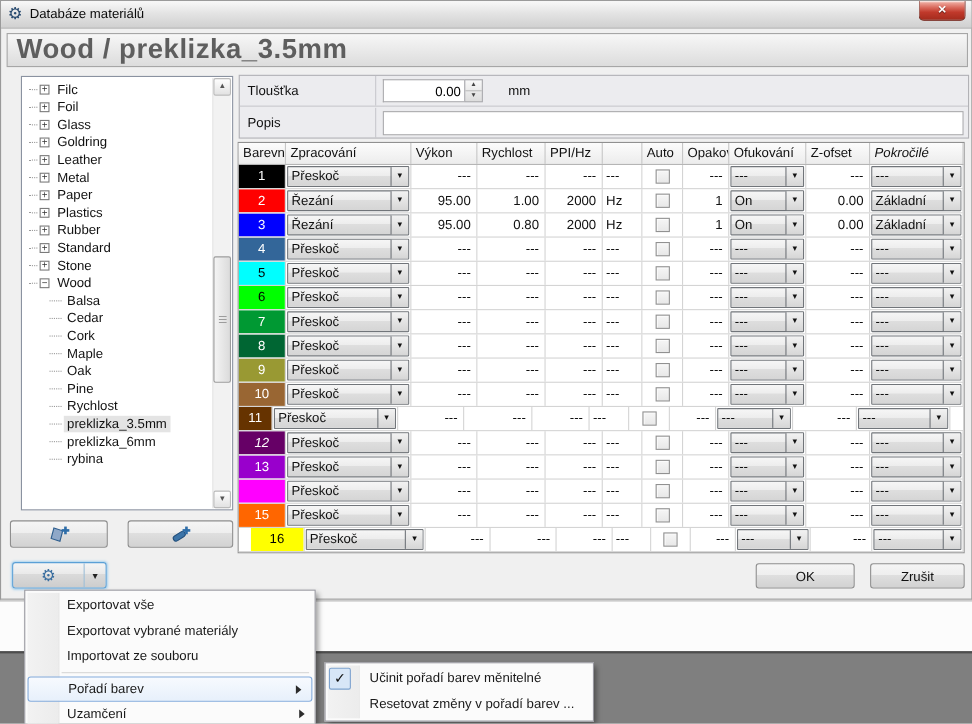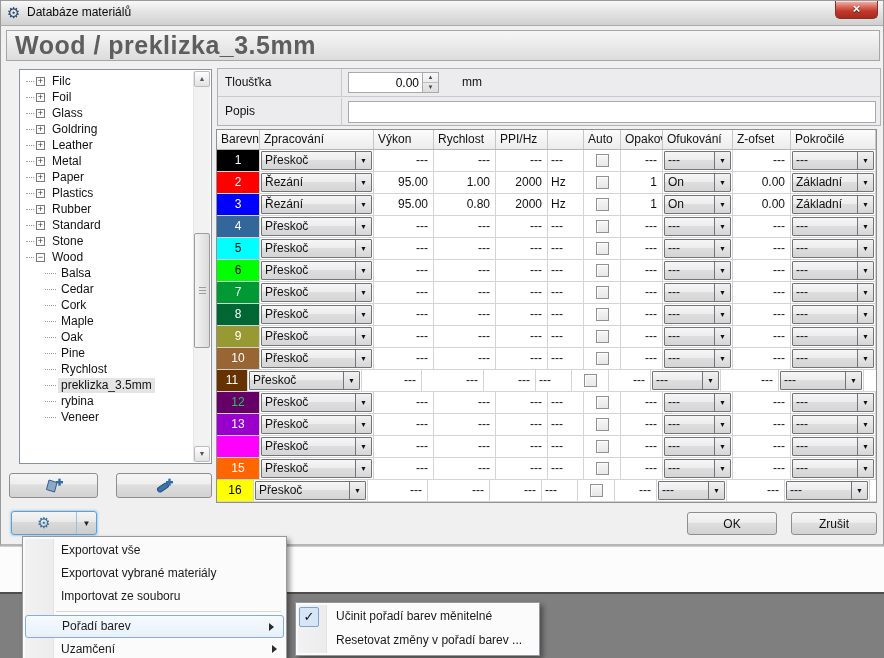--- a/index.html
+++ b/index.html
@@ -227,25 +227,25 @@
           <div class="tree-item child">
             <span class="stub"></span>
             <span class="tlabel">Rychlost</span>
           </div>
           <div class="tree-item child selected">
             <span class="stub"></span>
             <span class="tlabel">preklizka_3.5mm</span>
           </div>
           <div class="tree-item child">
             <span class="stub"></span>
+            <span class="tlabel">preklizka_6mm</span>
+          </div>
+          <div class="tree-item child">
+            <span class="stub"></span>
             <span class="tlabel">rybina</span>
-          </div>
-          <div class="tree-item child">
-            <span class="stub"></span>
-            <span class="tlabel">Veneer</span>
           </div>
         </div>
       <div class="vscroll">
         <div class="vs-btn vs-up">▲</div>
         <div class="vs-thumb">
             <span class="vs-grip"></span>
           </div>
         <div class="vs-btn vs-down">▼</div>
       </div>
     </div>
@@ -296,21 +296,21 @@
           <div class="th" style="width: 43px;">Barevný</div>
           <div class="th" style="width: 114px;">Zpracování</div>
           <div class="th" style="width: 60px;">Výkon</div>
           <div class="th" style="width: 62px;">Rychlost</div>
           <div class="th" style="width: 52px;">PPI/Hz</div>
           <div class="th" style="width: 36px;"></div>
           <div class="th" style="width: 37px;">Auto</div>
           <div class="th" style="width: 42px;">Opakov</div>
           <div class="th" style="width: 70px;">Ofukování</div>
           <div class="th" style="width: 58px;">Z-ofset</div>
-          <div class="th" style="width: 85px;">Pokročilé</div>
+          <div class="th" style="width: 85px; font-style: italic;">Pokročilé</div>
         </div>
       <div>
           <div class="trow">
             <div class="td" style="width: 43px;">
               <div class="swatch" style="background: rgb(0, 0, 0); color: rgb(255, 255, 255);">1</div>
             </div>
             <div class="td" style="width: 114px;">
               <div class="combo">
                 <span class="cval">Přeskoč</span>
                 <span class="carrow">▼</span>
@@ -653,21 +653,21 @@
             <div class="td num" style="width: 58px;">---</div>
             <div class="td" style="width: 85px;">
               <div class="combo">
                 <span class="cval">---</span>
                 <span class="carrow">▼</span>
               </div>
             </div>
           </div>
           <div class="trow">
             <div class="td" style="width: 43px;">
-              <div class="swatch" style="background: rgb(102, 0, 102); color: #22c55e;">12</div>
+              <div class="swatch" style="background: rgb(102, 0, 102); color: #ffffff; font-style: italic;">12</div>
             </div>
             <div class="td" style="width: 114px;">
               <div class="combo">
                 <span class="cval">Přeskoč</span>
                 <span class="carrow">▼</span>
               </div>
             </div>
             <div class="td num" style="width: 60px;">---</div>
             <div class="td num" style="width: 62px;">---</div>
             <div class="td num" style="width: 52px;">---</div>
@@ -780,21 +780,21 @@
             </div>
             <div class="td num" style="width: 58px;">---</div>
             <div class="td" style="width: 85px;">
               <div class="combo">
                 <span class="cval">---</span>
                 <span class="carrow">▼</span>
               </div>
             </div>
           </div>
           <div class="trow">
-            <div class="td" style="width: 37px;">
+            <div class="td" style="width: 50px; margin-left: 11px;">
               <div class="swatch" style="background: rgb(255, 255, 0); color: rgb(0, 0, 0);">16</div>
             </div>
             <div class="td" style="width: 114px;">
               <div class="combo">
                 <span class="cval">Přeskoč</span>
                 <span class="carrow">▼</span>
               </div>
             </div>
             <div class="td num" style="width: 60px;">---</div>
             <div class="td num" style="width: 62px;">---</div>

